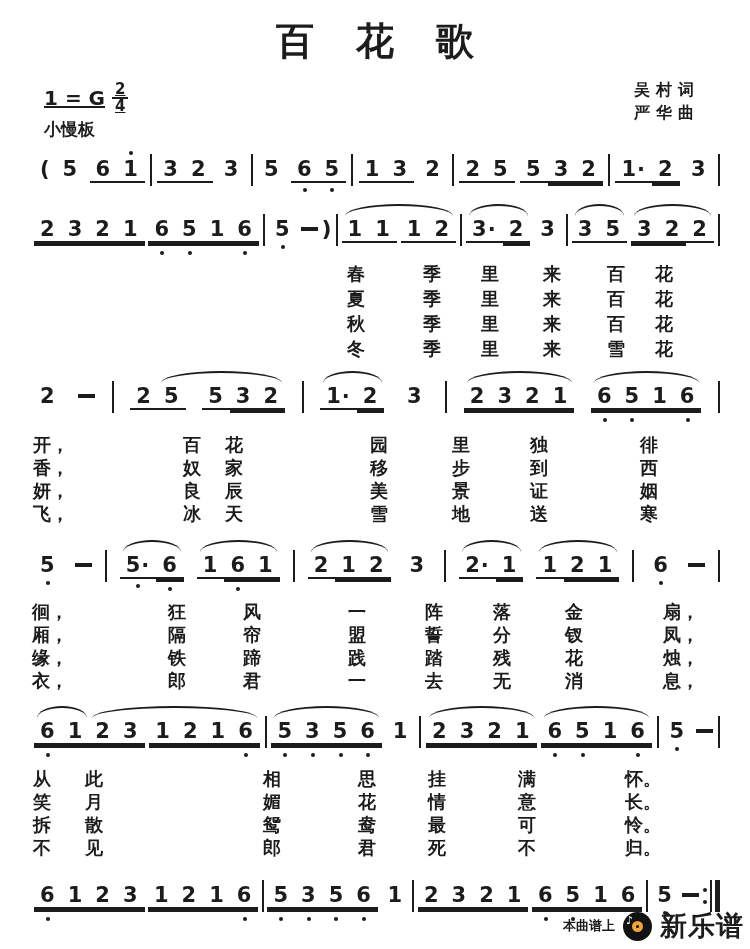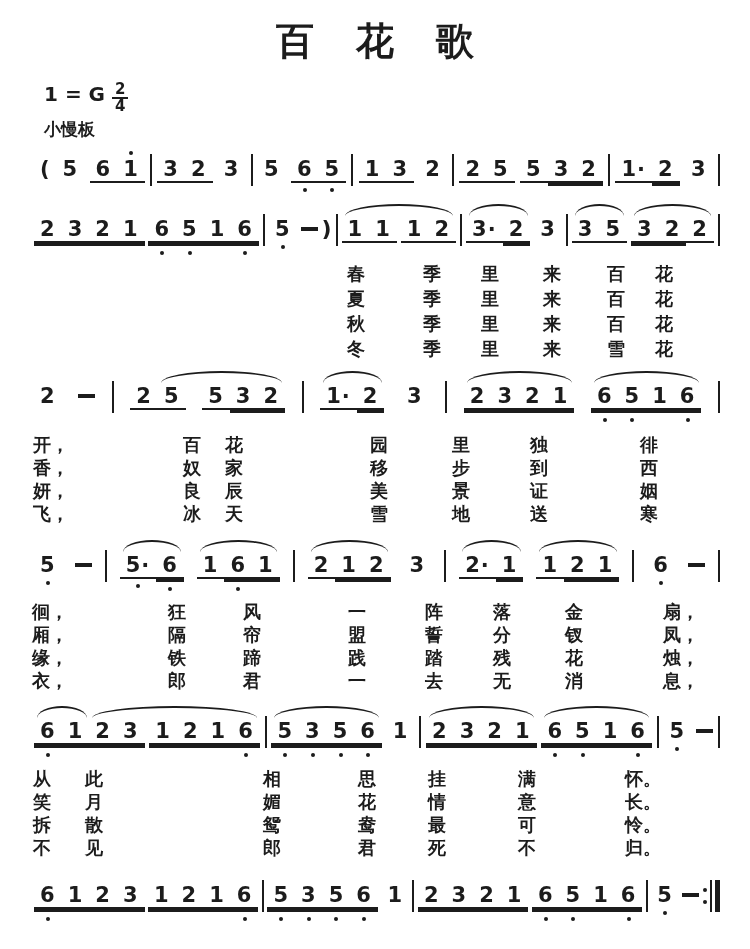--- a/index.html
+++ b/index.html
@@ -3,22 +3,22 @@
 <meta charset="utf-8">
 <style>
   html,body{margin:0;padding:0;background:#e8e8e8;}
   .page{position:relative;width:750px;height:949px;background:#ffffff;overflow:hidden;
         font-family:"Liberation Serif",serif;color:#1c1c1c;}
   
   .title{position:absolute;top:16px;left:0;width:750px;text-align:center;
          font-size:38px;font-weight:bold;letter-spacing:42px;text-indent:42px;}
   .subtitle{position:absolute;top:68px;left:0;width:750px;text-align:center;
             font-size:17px;font-weight:bold;letter-spacing:3px;}
-  .keysig{position:absolute;left:44px;top:82px;display:flex;gap:7px;
-          font-family:"DejaVu Sans",sans-serif;font-weight:bold;font-size:20px;}
+  .keysig{position:absolute;left:44px;top:82px;display:flex;align-items:center;gap:7px;
+          font-family:"DejaVu Sans",sans-serif;font-weight:bold;font-size:20px;text-decoration:underline;}
   .frac{display:inline-flex;flex-direction:column;align-items:center;
         font-size:15px;line-height:15px;font-weight:bold;}
   .frac .nu{border-bottom:2px solid #1c1c1c;padding:0 3px;}
   .frac .de{padding:0 3px;}
   .tempo{position:absolute;left:44px;top:118px;font-size:17px;font-weight:bold;}
   .credits{position:absolute;right:50px;top:78px;font-size:16px;font-weight:bold;
            line-height:23px;letter-spacing:6px;text-align:left;}
   
   .score{position:absolute;left:0;top:0;width:750px;height:949px;}
   .system{position:absolute;left:0;width:750px;}
@@ -63,20 +63,24 @@
 <div class="page">
   <div class="title">百花歌</div>
   <div class="keysig">
     <span>1 = G</span>
     <span class="frac">
       <span class="nu">2</span>
       <span class="de">4</span>
     </span>
   </div>
   <div class="tempo">小慢板</div>
+  <div class="credits">
+    <div>吴村词</div>
+    <div>严华曲</div>
+  </div>
 
   <div class="score">
       <div class="system" style="top: 142px;">
         <div class="line">
           <div class="grp">
             <div class="tok"><span class="num">(</span></div>
             <div class="tok"><span class="num">5</span></div>
           </div>
           <div class="grp">
             <div class="tok"><span class="num u1">6</span></div>
@@ -490,13 +494,22 @@
               <span class="rdot"></span>
               <span class="rdot"></span>
             </div>
             <span class="thin"></span>
             <span class="thick"></span>
           </div>
         </div>
       </div>
     </div>
 
+  <div class="footer">
+    <span class="footer-prefix">本曲谱上</span>
+    <span class="logo">
+      <span class="logo-note">♪</span>
+      <span class="logo-center"></span>
+      <span class="logo-hole"></span>
+    </span>
+    <span class="brand">新乐谱</span>
+  </div>
 </div>
 
 </body></html>

